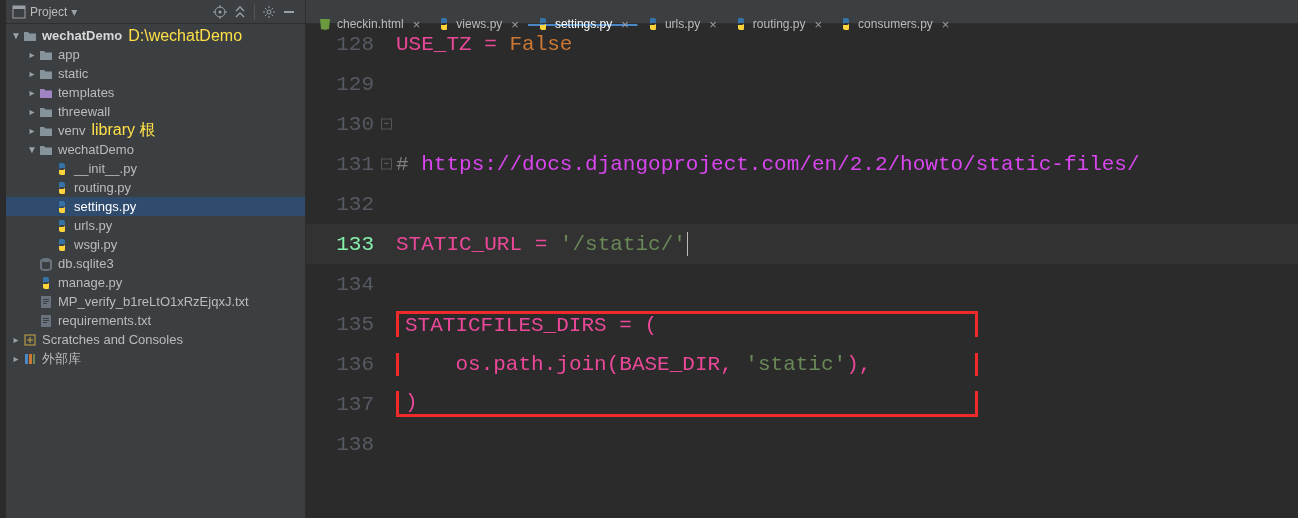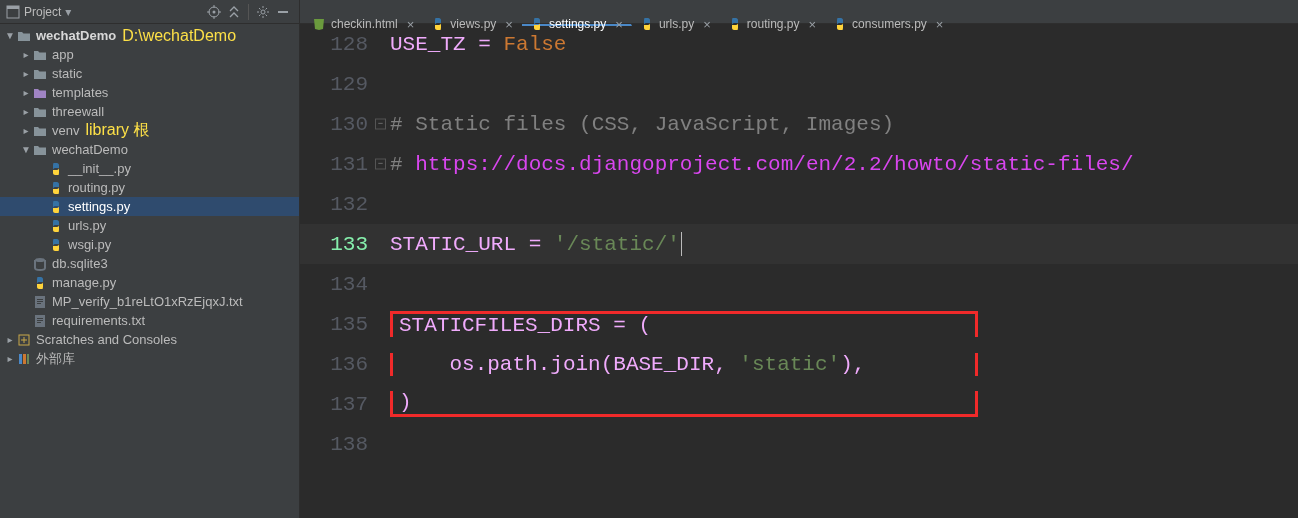--- a/index.html
+++ b/index.html
@@ -4,21 +4,21 @@
 <style>
   * { box-sizing: border-box; margin: 0; padding: 0; }
   html, body {
     width: 1298px; height: 518px;
     background: #2b2b2b;
     font-family: "Segoe UI", Arial, sans-serif;
     font-size: 13px;
     color: #a9b7c6;
     overflow: hidden;
   }
-  .root { display: flex; height: 100%; }
+  .root { display: flex; height: 100%; padding-left: 6px; }
   
   .sidebar {
     width: 300px; height: 100%;
     background: #3c3f41;
     border-right: 1px solid #2e2e2e;
     display: flex; flex-direction: column;
   }
   .sb-header {
     height: 24px;
     display: flex; align-items: center;
@@ -122,21 +122,21 @@
   }
   .code {
     flex:1;
     color:#aeb4bb;
     white-space:pre;
   }
   .tok-kw   { color:#cc7832; }
   .tok-str  { color:#698857; }
   .tok-cmt  { color:#808080; }
   .tok-link { color:#d946ef; }
-  .tok-id   { color:#f0abfc; }
+  .tok-id   { color:#ec4899; }
   .caret-line { background:#323232; }
   .caret {
     display:inline-block; width:1px; height:24px;
     background:#bbbbbb; vertical-align:middle;
     margin-left:1px;
   }
   
   svg { display:block; }
 </style>
 </head>
@@ -443,21 +443,20 @@
           <div class="codeline">
             <div class="gutter">128</div>
             <div class="code"><span class="tok-id">USE_TZ </span><span class="tok-id">= </span><span class="tok-kw">False</span></div>
           </div>
           <div class="codeline">
             <div class="gutter">129</div>
             <div class="code"></div>
           </div>
           <div class="codeline">
             <div class="gutter">130<span class="foldmark">−</span></div>
-            <div class="code"><span class="tok-cmt"># Static files (CSS, JavaScript, Images)</span></div>
           </div>
           <div class="codeline">
             <div class="gutter">131<span class="foldmark">−</span></div>
             <div class="code"><span class="tok-cmt"># </span><span class="tok-link">https://docs.djangoproject.com/en/2.2/howto/static-files/</span></div>
           </div>
           <div class="codeline">
             <div class="gutter">132</div>
             <div class="code"></div>
           </div>
           <div class="codeline caret-line">

